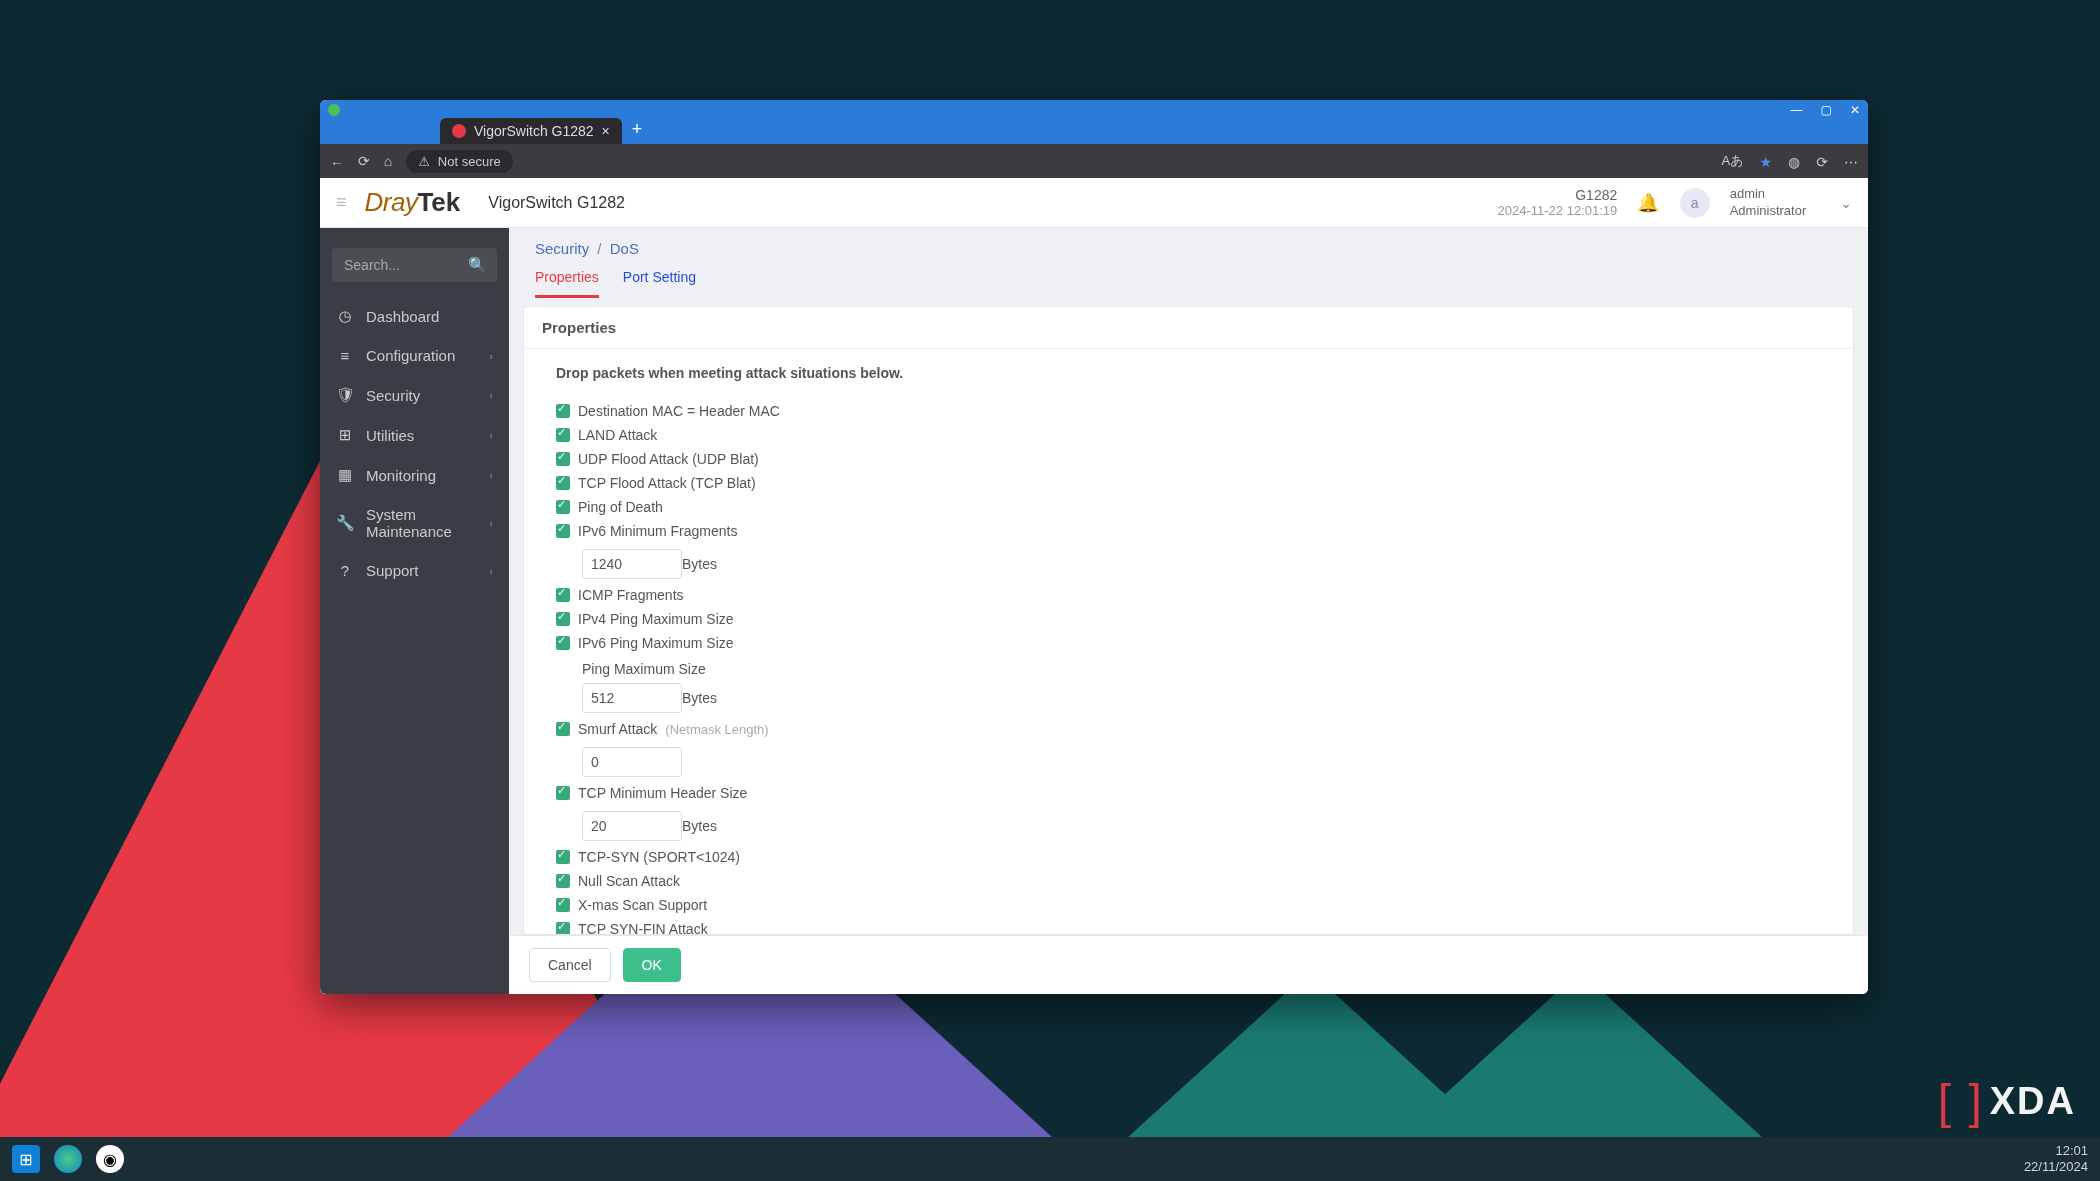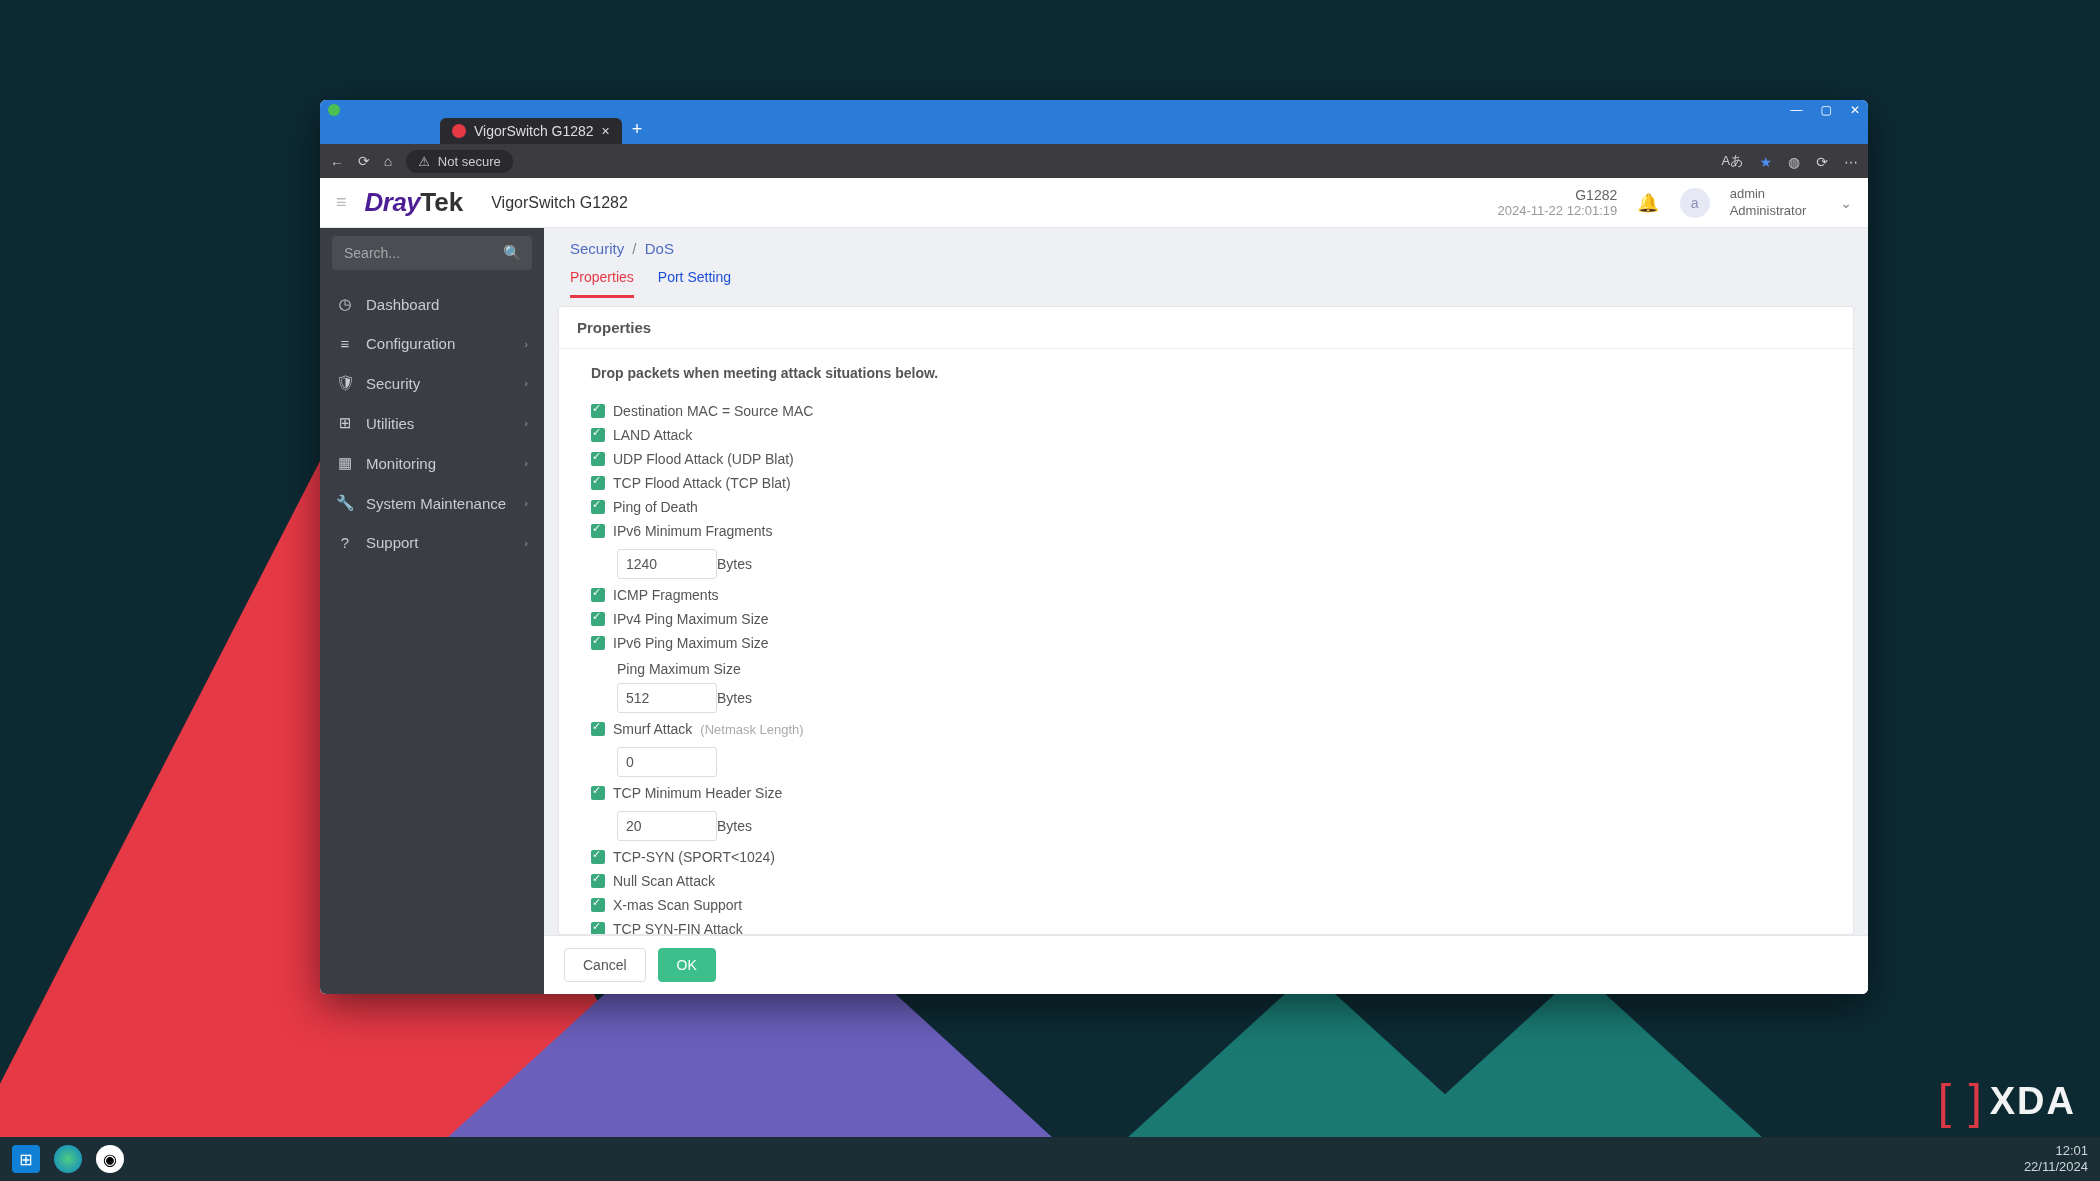--- a/index.html
+++ b/index.html
@@ -54,33 +54,33 @@
 .tab-close { margin-left:auto; font-size:14px; cursor:pointer;}
 .new-tab { color:#fff; padding:4px 10px; font-size:18px; cursor:pointer;}
 .addrbar { height:34px; background:#3c3c40; display:flex; align-items:center; padding:0 10px; gap:14px; color:#ccc; font-size:14px;}
 .addr-bubble { background:#2a2a2e; border-radius:14px; padding:4px 12px; display:flex; align-items:center; gap:8px; font-size:13px;}
 .addr-icons-right { margin-left:auto; display:flex; gap:16px; align-items:flex-end;}
 
 
 .app { flex:1; display:flex; flex-direction:column; background:#fff; overflow:hidden;}
 .app-header { height:50px; border-bottom:1px solid #e6e6ea; display:flex; align-items:center; padding:0 16px; gap:18px;}
 .hamburger { color:#bbb; font-size:18px; cursor:pointer;}
-.brand-dray { color:#4c1d95; font-weight:700; font-style:italic; font-size:26px; letter-spacing:-.5px;}
+.brand-dray { color:#a16207; font-weight:400; font-style:italic; font-size:26px; letter-spacing:-.5px;}
 .brand-tek { color:#333; font-weight:700; font-size:26px; }
 .model-name { color:#333; font-size:16px; margin-left:10px;}
 .header-right { margin-left:auto; display:flex; align-items:center; gap:20px;}
 .device-info { text-align:right; color:#999; font-size:13px; }
 .device-info .dev-id { color:#666; font-size:14px;}
 .bell { color:#888; font-size:18px;}
 .avatar { width:30px; height:30px; background:#e6e9f5; color:#8a8fb8; border-radius:50%; display:flex; align-items:center; justify-content:center; font-size:14px;}
 .user-block { font-size:13px; color:#666; line-height:1.3;}
 .chevd { color:#888; font-size:14px; margin-left:14px;}
 
 .app-body { flex:1; display:flex; overflow:hidden;}
-.sidebar { width:224px; background:#3a3d43; color:#c9cbce; display:flex; flex-direction:column; }
+.sidebar { width:189px; background:#3a3d43; color:#c9cbce; display:flex; flex-direction:column; padding-top:12px;}
 .search-wrap { margin:8px 12px 14px; position:relative;}
 .search-wrap input { width:100%; background:#4a4d52; border:none; border-radius:4px; padding:9px 32px 9px 12px; color:#ddd; font-size:14px;}
 .search-wrap input::placeholder{color:#a5a7aa;}
 .search-wrap .s-icon { position:absolute; right:10px; top:8px; color:#c9cbce; font-size:15px;}
 .nav-item { display:flex; align-items:center; gap:12px; padding:11px 16px; font-size:15px; cursor:pointer;}
 .nav-icon { width:18px; text-align:center; font-size:15px;}
 .nav-caret { margin-left:auto; font-size:11px; color:#999;}
 
 .content { flex:1; background:#eef0f4; display:flex; flex-direction:column; overflow:hidden;}
 .breadcrumb { padding:12px 26px 0; font-size:15px; color:#4f6cbf;}
@@ -233,21 +233,21 @@
             <span class="tb">Port Setting</span>
           </div>
 
         <div class="panel">
           <div class="panel-title">Properties</div>
           <div class="panel-body">
             <div class="intro">Drop packets when meeting attack situations below.</div>
 
             <div class="chk-row">
                 <span class="chk"></span>
-                <span>Destination MAC = Source MAC</span>
+                <span>Destination MAC = Header MAC</span>
               </div>
             <div class="chk-row">
                 <span class="chk"></span>
                 <span>LAND Attack</span>
               </div>
             <div class="chk-row">
                 <span class="chk"></span>
                 <span>UDP Flood Attack (UDP Blat)</span>
               </div>
             <div class="chk-row">

